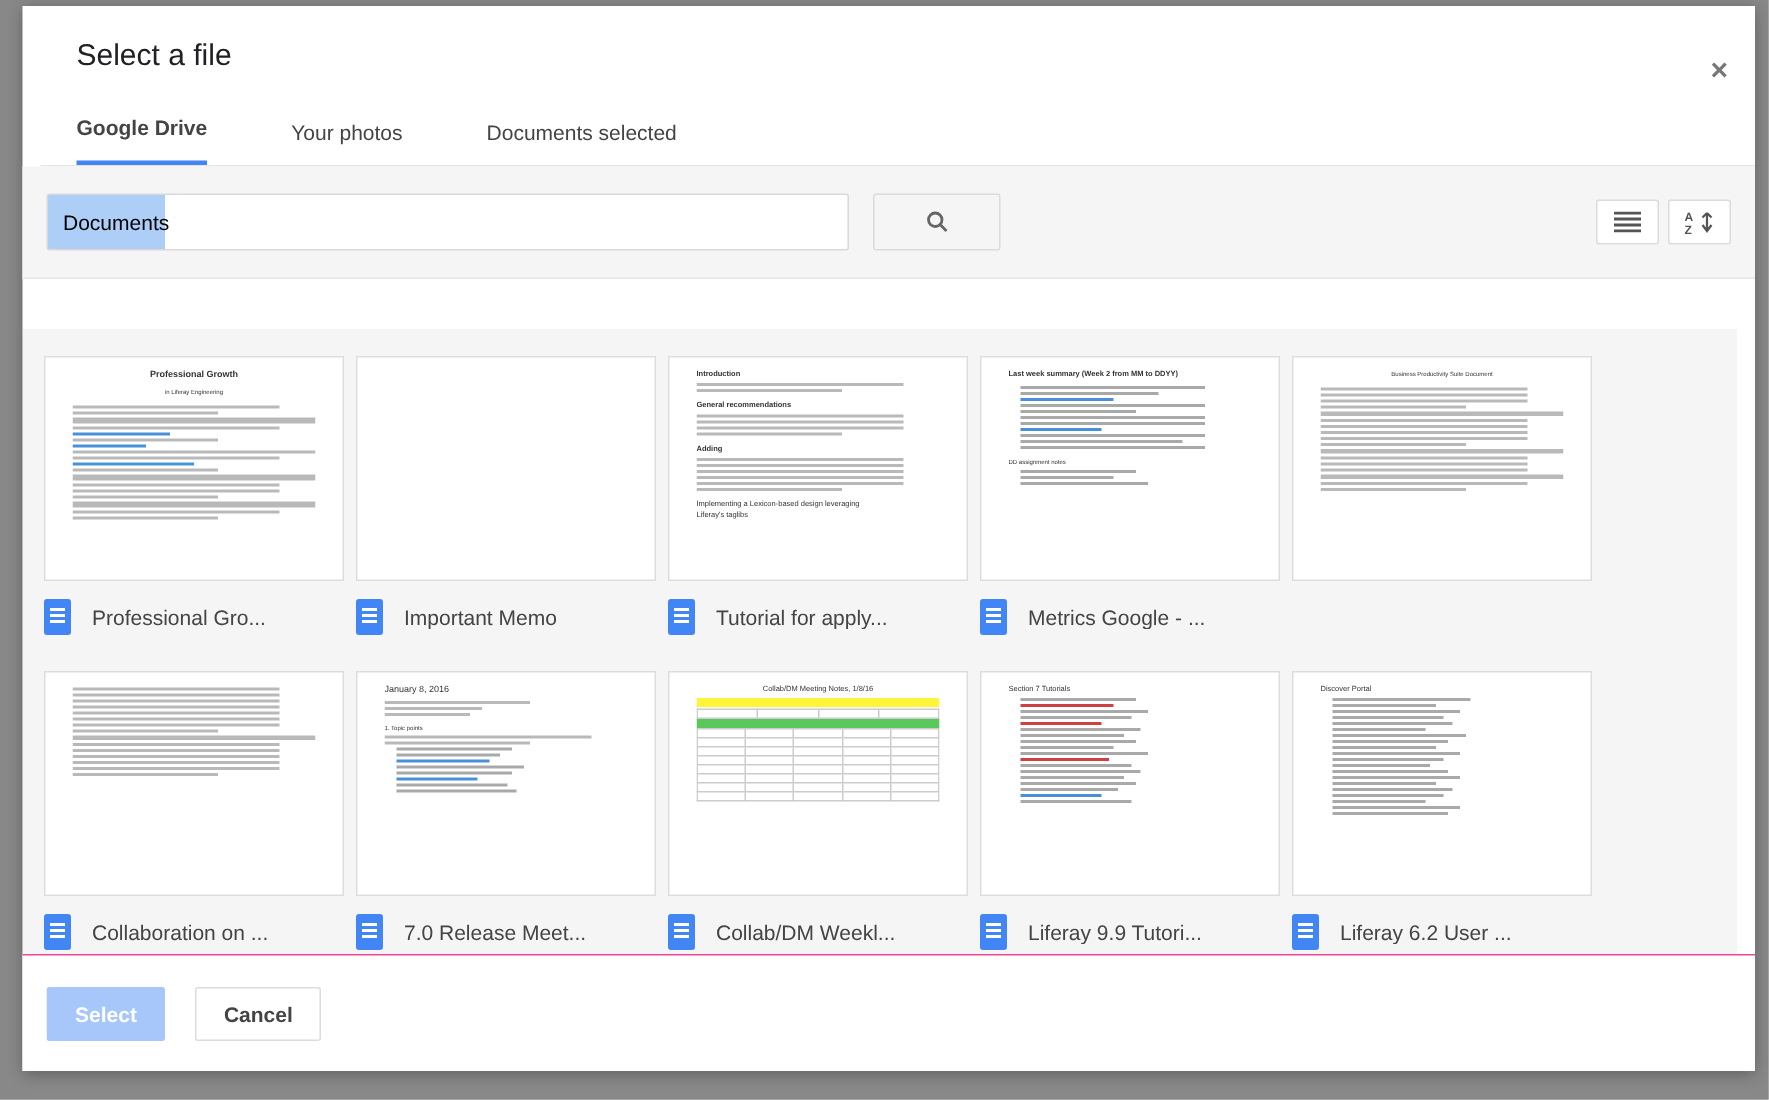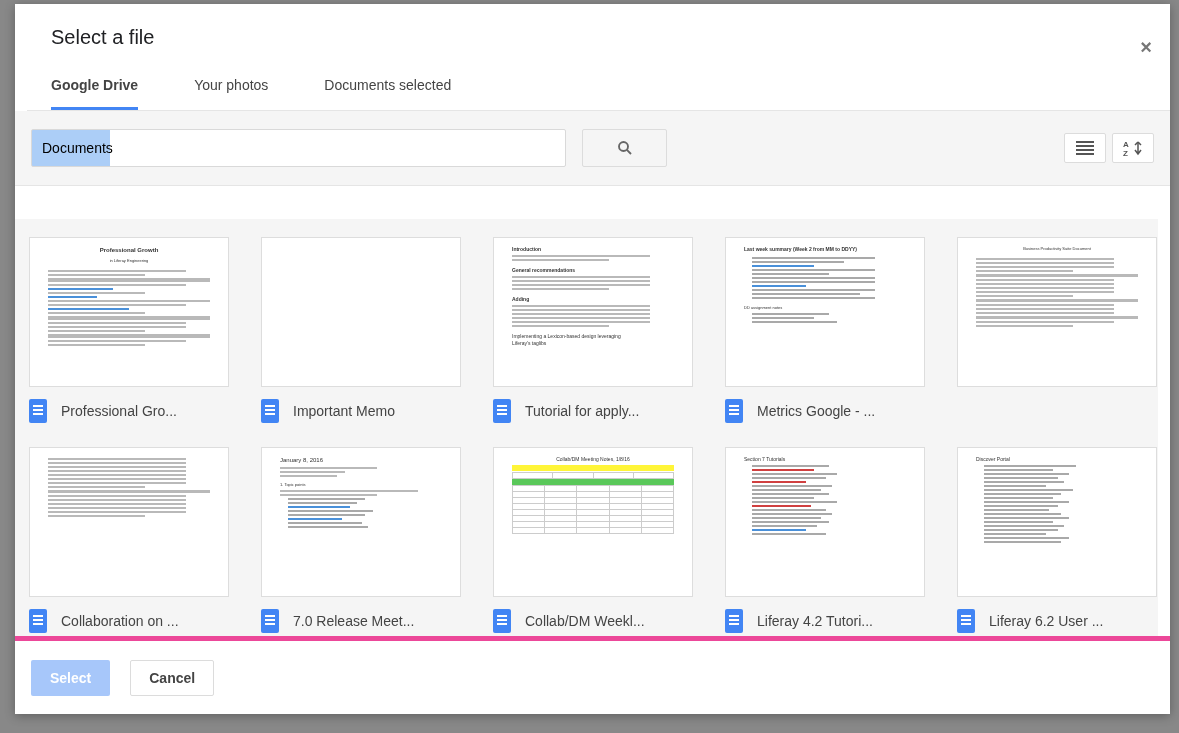--- a/index.html
+++ b/index.html
@@ -11,21 +11,21 @@
   .header {
     padding: 22px 24px 0 24px;
     border-bottom: 1px solid #e5e5e5;
     margin-left: 12px;
   }
   .title { font-size: 20px; color: #202124; font-weight: 400; margin-bottom: 28px; }
   .close-x {
     position: absolute; right: 18px; top: 32px; cursor: pointer;
     font-size: 20px; color: #777; font-weight: bold; font-family: Arial;
   }
-  .tabs { display: flex; gap: 56px; }
+  .tabs { display: flex; gap: 56px; align-items: flex-end; }
   .tab { font-size: 14px; color: #444; padding-bottom: 14px; cursor: pointer; }
   .tab.active { font-weight: 700; border-bottom: 3px solid #4285f4; }
   .toolbar {
     background: #f5f5f5; padding: 18px 16px; display: flex; align-items: center;
     border-bottom: 1px solid #e5e5e5;
   }
   .search-box {
     width: 535px; height: 38px; background: #fff; border: 1px solid #d9d9d9;
     border-radius: 2px; padding: 0 10px; font-size: 14px; color: #000;
   }
@@ -41,21 +41,21 @@
     border-radius: 2px; cursor: pointer; display: flex; align-items: center; justify-content: center;
     margin-left: 6px;
   }
   .content {
     position: absolute; top: 215px; bottom: 78px; left: 0; right: 12px;
     overflow-y: scroll; background: #f5f5f5; padding: 18px 14px;
   }
   .grid {
     display: grid;
     grid-template-columns: repeat(5, 200px);
-    gap: 24px 32px;
+    gap: 24px 8px;
   }
   .file-item { cursor: pointer; }
   .thumb {
     width: 200px; height: 150px; background: #fff; border: 1px solid #ddd;
     overflow: hidden; position: relative;
   }
   .thumb-inner {
     position: absolute; inset: 8px 18px; font-size: 4px; color: #666; line-height: 1.4;
     overflow: hidden;
   }
@@ -64,21 +64,21 @@
     width: 18px; height: 24px; background: #4285f4; position: relative; border-radius: 2px;
     flex-shrink: 0;
   }
   .docs-icon::before {
     content: ""; position: absolute; left: 4px; right: 4px; top: 6px; height: 2px; background: #fff;
     box-shadow: 0 4px 0 #fff, 0 8px 0 #fff;
   }
   .file-name { font-size: 14px; color: #444; white-space: nowrap; overflow: hidden; text-overflow: ellipsis; max-width: 150px; }
   .footer {
     position: absolute; bottom: 0; left: 0; right: 0; height: 78px;
-    background: #fff; border-top: 5px solid #ec4899;
+    background: #fff; border-top: 1px solid #ec4899;
     display: flex; align-items: center; padding: 0 16px; gap: 20px;
   }
   .btn {
     height: 36px; padding: 0 18px; border-radius: 2px; font-size: 14px;
     font-weight: 700; cursor: pointer; border: 1px solid transparent;
     display: flex; align-items: center;
   }
   .btn-primary { background: #a7c7fa; color: #fff; }
   .btn-secondary { background: #fff; border: 1px solid #dcdcdc; color: #444; }
   ::-webkit-scrollbar { width: 16px; background: #f1f1f1; }
@@ -449,21 +449,21 @@
                 <div style="width:45%"></div>
               <div style="width:50%"></div>
                 <div style="width:42%"></div>
               <div style="width:35%;background:#4a90d9"></div>
               <div style="width:48%"></div>
             </div>
           </div>
         </div>
         <div class="file-label">
           <div class="docs-icon"></div>
-          <div class="file-name">Liferay 4.2 Tutori...</div>
+          <div class="file-name">Liferay 9.9 Tutori...</div>
         </div>
       </div>
 
       <div class="file-item">
         <div class="thumb">
           <div class="thumb-inner">
             <div style="font-size:5px;color:#333">Discover Portal</div>
             <div class="doc-bullets" style="margin-top:2px">
               <div style="width:60%"></div>
                 <div style="width:45%"></div>

